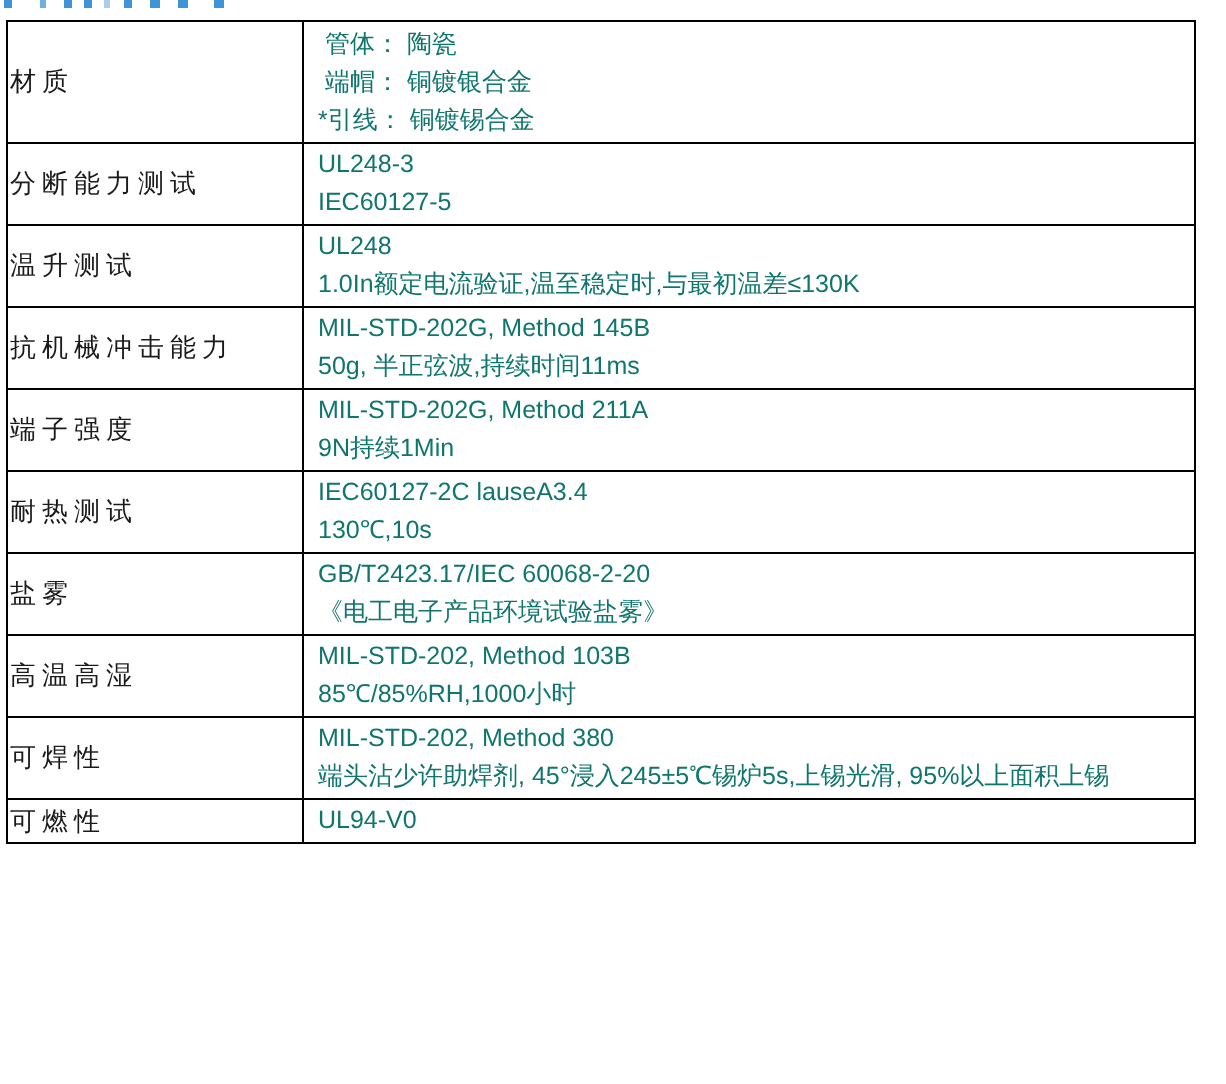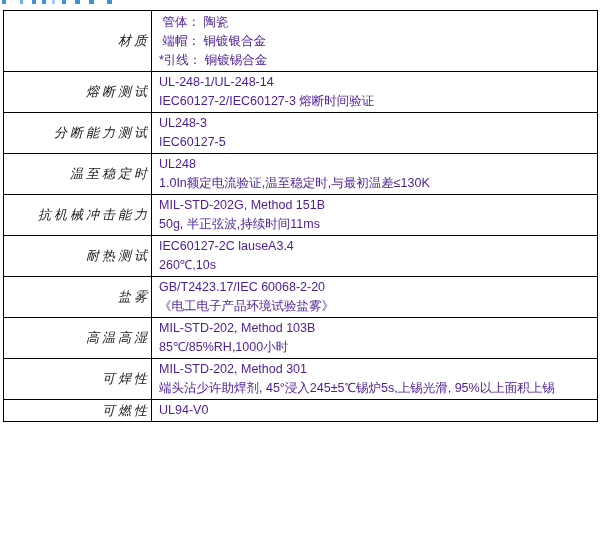--- a/index.html
+++ b/index.html
@@ -43,31 +43,30 @@
     width: 595px;
     border-collapse: collapse;
     table-layout: fixed;
   }
   table.spec td {
     border: 1.5px solid #000000;
     vertical-align: middle;
   }
   td.label-cell {
     width: 145px;
-    text-align: right;
+    text-align: left;
     font-size: 13px;
     letter-spacing: 3px;
     color: #1a1a1a;
-    font-style: italic;
   }
   td.value-cell {
     padding: 1px 4px 1px 7px;
     font-size: 12.5px;
     line-height: 19px;
-    color: #4c1d95;
+    color: #0f766e;
   }
   td.value-cell .line {
     white-space: pre-wrap;
   }
   tr.r-3line  { height: 61px; }
   tr.r-2line  { height: 39px; }
   tr.r-1line  { height: 17px; }
 </style>
 </head>
 <body>
@@ -80,72 +79,72 @@
     <tbody>
       <tr class="r-3line">
         <td class="label-cell">材质</td>
         <td class="value-cell">
           <div class="line"> 管体： 陶瓷</div>
           <div class="line"> 端帽： 铜镀银合金</div>
           <div class="line">*引线： 铜镀锡合金</div>
         </td>
       </tr>
       <tr class="r-2line">
-        <td class="label-cell">熔断测试</td>
-        <td class="value-cell">
-          <div class="line">UL-248-1/UL-248-14</div>
-          <div class="line">IEC60127-2/IEC60127-3 熔断时间验证</div>
-        </td>
-      </tr>
-      <tr class="r-2line">
         <td class="label-cell">分断能力测试</td>
         <td class="value-cell">
           <div class="line">UL248-3</div>
           <div class="line">IEC60127-5</div>
         </td>
       </tr>
       <tr class="r-2line">
-        <td class="label-cell">温至稳定时</td>
+        <td class="label-cell">温升测试</td>
         <td class="value-cell">
           <div class="line">UL248</div>
           <div class="line">1.0In额定电流验证,温至稳定时,与最初温差≤130K</div>
         </td>
       </tr>
       <tr class="r-2line">
         <td class="label-cell">抗机械冲击能力</td>
         <td class="value-cell">
-          <div class="line">MIL-STD-202G, Method 151B</div>
+          <div class="line">MIL-STD-202G, Method 145B</div>
           <div class="line">50g, 半正弦波,持续时间11ms</div>
+        </td>
+      </tr>
+      <tr class="r-2line">
+        <td class="label-cell">端子强度</td>
+        <td class="value-cell">
+          <div class="line">MIL-STD-202G, Method 211A</div>
+          <div class="line">9N持续1Min</div>
         </td>
       </tr>
       <tr class="r-2line">
         <td class="label-cell">耐热测试</td>
         <td class="value-cell">
           <div class="line">IEC60127-2C lauseA3.4</div>
-          <div class="line">260℃,10s</div>
+          <div class="line">130℃,10s</div>
         </td>
       </tr>
       <tr class="r-2line">
         <td class="label-cell">盐雾</td>
         <td class="value-cell">
           <div class="line">GB/T2423.17/IEC 60068-2-20</div>
           <div class="line">《电工电子产品环境试验盐雾》</div>
         </td>
       </tr>
       <tr class="r-2line">
         <td class="label-cell">高温高湿</td>
         <td class="value-cell">
           <div class="line">MIL-STD-202, Method 103B</div>
           <div class="line">85℃/85%RH,1000小时</div>
         </td>
       </tr>
       <tr class="r-2line">
         <td class="label-cell">可焊性</td>
         <td class="value-cell">
-          <div class="line">MIL-STD-202, Method 301</div>
+          <div class="line">MIL-STD-202, Method 380</div>
           <div class="line">端头沾少许助焊剂, 45°浸入245±5℃锡炉5s,上锡光滑, 95%以上面积上锡</div>
         </td>
       </tr>
       <tr class="r-1line">
         <td class="label-cell">可燃性</td>
         <td class="value-cell">
           <div class="line">UL94-V0</div>
         </td>
       </tr>
     </tbody>

